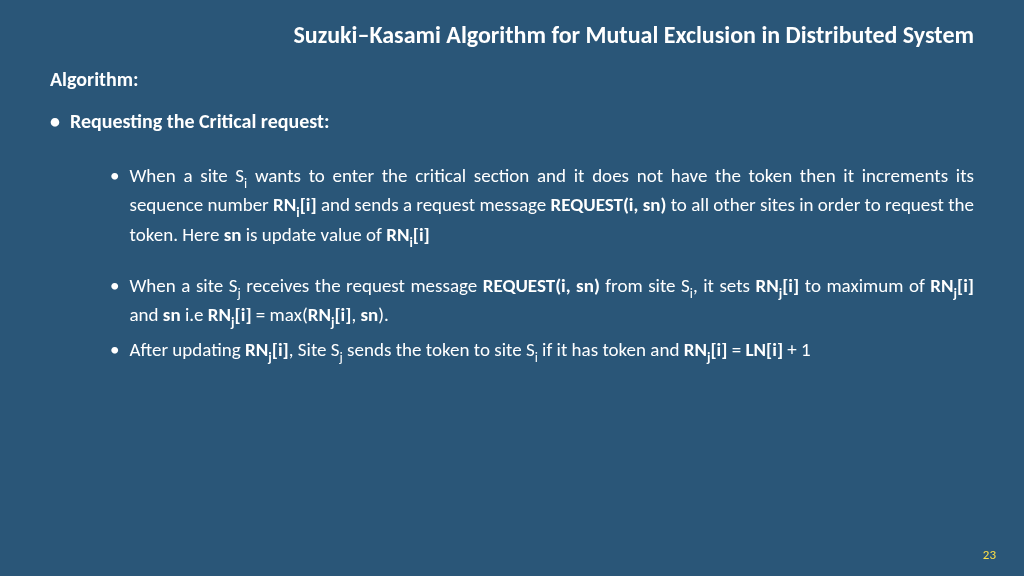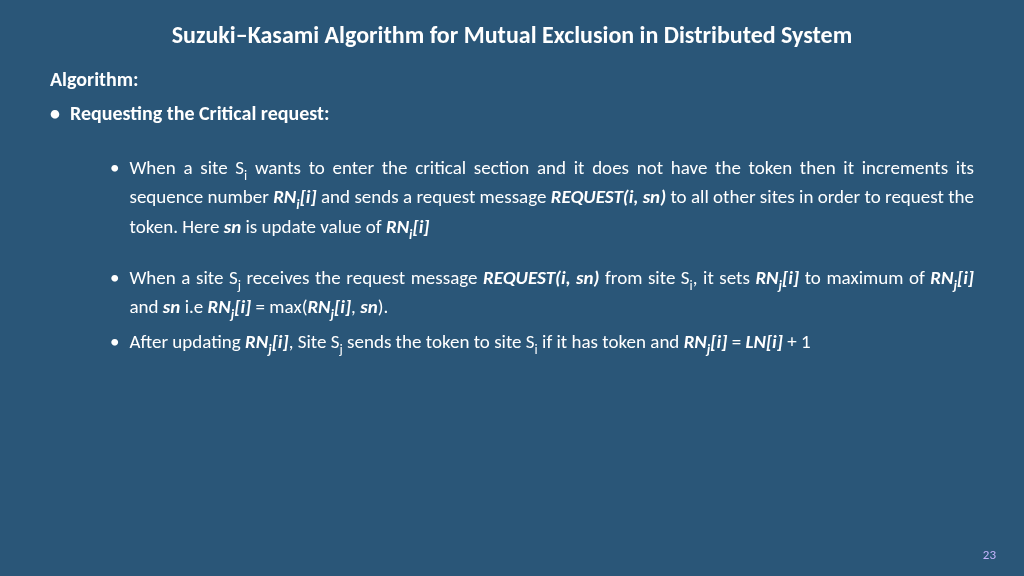--- a/index.html
+++ b/index.html
@@ -13,27 +13,27 @@
       background-color: #2a5678;
       font-family: Calibri, 'Segoe UI', Arial, sans-serif;
       color: #ffffff;
       padding: 20px 50px 30px 50px;
       position: relative;
       overflow: hidden;
     }
     .title {
       font-size: 24px;
       font-weight: bold;
-      text-align: center;
+      text-align: right;
       margin-bottom: 18px;
     }
     .section-heading {
       font-size: 20px;
       font-weight: bold;
-      margin-bottom: 10px;
+      margin-bottom: 18px;
     }
     .bullet-level1 {
       display: flex;
       font-size: 20px;
       font-weight: bold;
       margin-bottom: 30px;
       margin-left: 0px;
     }
     .bullet-level2 {
       display: flex;
@@ -54,28 +54,27 @@
       flex: 1;
     }
     .sub {
       font-size: 0.72em;
       vertical-align: sub;
       position: relative;
       top: 0.1em;
     }
     .bold {
       font-weight: bold;
-      font-style: italic;
     }
     .page-number {
       position: absolute;
       bottom: 14px;
       right: 28px;
       font-size: 13px;
-      color: #c4b5fd;
+      color: #fde047;
     }
   </style>
 </head>
 <body>
 
 <div class="title">Suzuki–Kasami Algorithm for Mutual Exclusion in Distributed System</div>
 
 <div class="section-heading">Algorithm:</div>
 
 <div class="bullet-level1">

